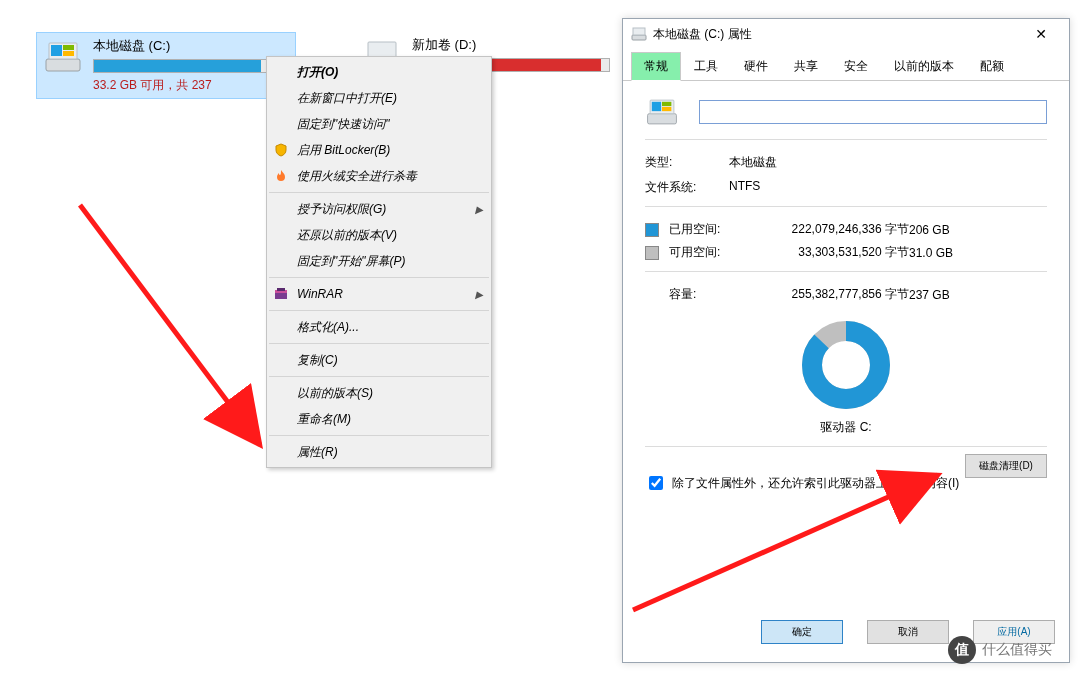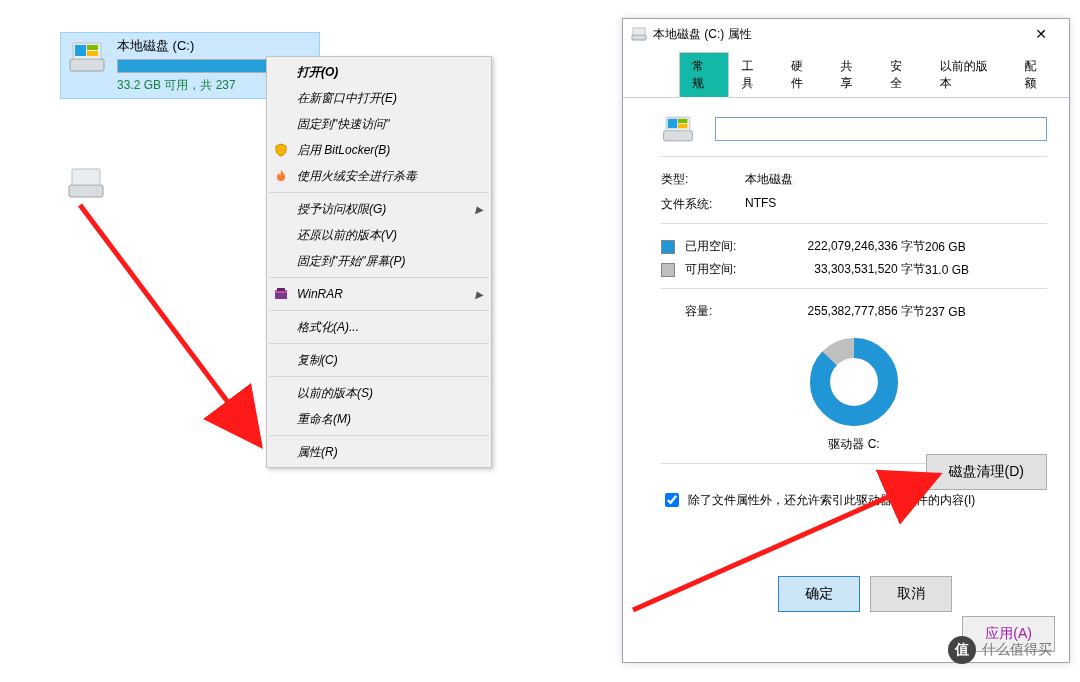--- a/index.html
+++ b/index.html
@@ -1,76 +1,76 @@
 <!DOCTYPE html>
 <html><head>
 <meta charset="utf-8">
 <style>
   * { box-sizing: border-box; font-family: "Microsoft YaHei", "Segoe UI", sans-serif; }
   body { margin: 0; width: 1080px; height: 682px; background: #fff; position: relative; font-size: 12px; color: #000; }
 
   
-  .drive-area { position: absolute; top: 32px; left: 60px; display: flex; gap: 60px; flex-direction: column; }
+  .drive-area { position: absolute; top: 32px; left: 36px; display: flex; gap: 60px; }
   .drive-tile { width: 260px; display: flex; align-items: flex-start; gap: 10px; padding: 4px 6px; }
   .drive-tile.selected { background: #cce8ff; border: 1px solid #99d1ff; }
   .drive-icon { width: 40px; height: 40px; display:flex; align-items:center; justify-content:center; }
   .drive-info { flex:1; }
   .drive-name { font-size: 13px; margin-bottom: 4px; }
   .drive-bar { height: 14px; border: 1px solid #b0b0b0; background:#eaeaea; margin-bottom:4px; position:relative; }
   .drive-bar .fill { position:absolute; top:0; left:0; bottom:0; }
-  .drive-sub { color:#15803d; font-size:12px; }
+  .drive-sub { color:#b91c1c; font-size:12px; }
 
   
   .context-menu { position:absolute; top:56px; left:266px; width:226px; background:#f0f0f0; border:1px solid #c4c4c4; box-shadow:2px 2px 4px rgba(0,0,0,.2); font-size:12px; padding:2px 0;}
   .cm-item { display:flex; align-items:center; height:26px; padding:0 22px 0 30px; position:relative;font-style:italic; }
   .cm-item.bold { font-weight:700; }
   .cm-sep { height:1px; background:#d4d4d4; margin:3px 2px; }
   .cm-icon { position:absolute; left:6px; width:16px; height:16px; display:flex; align-items:center; justify-content:center; }
   .cm-arrow { position:absolute; right:8px; font-size:10px; color:#555; }
 
   
   .arrow-svg { position:absolute; pointer-events:none; }
 
   
   .dialog { position:absolute; top:18px; left:622px; width:448px; height:645px; border:1px solid #9aa5b1; background:#fff; box-shadow:0 0 8px rgba(0,0,0,.15); }
   .dlg-title { height:30px; display:flex; align-items:center; padding:0 8px; font-size:12px; }
   .dlg-title .ticon { width:16px; height:16px; margin-right:6px; }
   .dlg-close { margin-left:auto; width:40px; height:28px; display:flex; align-items:center; justify-content:center; font-size:14px; }
 
   .tabs { display:flex; border-bottom:1px solid #c9c9c9; padding:0 8px; gap:0; margin-top:2px;}
   .tab { padding:5px 12px; font-size:12px; border:1px solid transparent; border-bottom:none; position:relative; top:1px; cursor:default;}
-  .tab.active { background:#14b8a6; border-color:#c9c9c9; border-bottom:1px solid #fff;margin-left:48px; }
-
-  .dlg-body { padding:14px 22px 8px 22px;margin-left:16px; }
+  .tab.active { background:#86efac; border-color:#c9c9c9; border-bottom:1px solid #fff; }
+
+  .dlg-body { padding:14px 22px 8px 22px; }
   .row { display:flex; align-items:center; margin-bottom:10px; }
   .icon-big { width:34px; height:34px; margin-right:20px; }
   .name-input { flex:1; height:24px; border:1px solid #7a9fd6; padding:1px 4px; font-size:12px; }
   .hr { border:none; border-top:1px solid #dcdcdc; margin:10px 0 14px 0; }
 
   .kv { display:flex; font-size:12px; margin-bottom:8px; }
   .kv .k { width:84px; }
   .usage-row { display:flex; align-items:center; font-size:12px; margin-bottom:6px; }
   .sq { width:14px; height:14px; border:1px solid #888; margin-right:10px; }
   .usage-row .ulabel { width:70px; }
   .usage-row .bytes { width:170px; text-align:right; }
   .usage-row .gb { width:80px; }
 
   .donut-wrap { display:flex; justify-content:center; margin:14px 0 6px 0; }
   .drive-label { text-align:center; font-size:12px; margin-bottom:10px; }
 
   .clean-btn { position:absolute; right:22px; top:435px; }
-  .win-btn { height:36px; min-width:82px; border:1px solid #adadad; background:#e1e1e1; font-size:14px; padding:0 22px; cursor:default;}
+  .win-btn { height:24px; min-width:82px; border:1px solid #adadad; background:#e1e1e1; font-size:10px; padding:0 10px; cursor:default;}
   .win-btn.primary { background:#cde6f7; border:1px solid #2e83c7; }
-  .win-btn.disabled { color:#a21caf; background:#efefef;margin-top:40px; }
+  .win-btn.disabled { color:#0369a1; background:#efefef; }
 
   .checks { margin-top:26px; }
   .chk { display:flex; align-items:center; font-size:12px; margin-bottom:12px; gap:6px;}
   .chk input { width:14px; height:14px; }
 
-  .dlg-footer { position:absolute; bottom:10px; right:14px; display:flex; gap:10px; }
+  .dlg-footer { position:absolute; bottom:18px; right:14px; display:flex; gap:24px; }
 
   
   .watermark { position:absolute; right:28px; bottom:18px; display:flex; align-items:center; gap:6px; color:#777; font-size:14px;}
   .wm-circle { width:28px; height:28px; border-radius:50%; background:#444; color:#fff; display:flex; align-items:center; justify-content:center; font-size:14px; font-weight:700;}
 </style>
 </head>
 <body>
 
 <div class="drive-area">
   <div class="drive-tile selected">
@@ -90,20 +90,27 @@
         </div>
       <div class="drive-sub">33.2 GB 可用，共 237</div>
     </div>
   </div>
   <div class="drive-tile">
     <div class="drive-icon">
       <svg viewBox="0 0 40 40" width="40" height="40">
           <rect x="3" y="22" width="34" height="12" rx="2" fill="#d9dde0" stroke="#9aa1a6"></rect>
           <rect x="6" y="6" width="28" height="16" rx="1" fill="#e9edf0" stroke="#b7bfc5"></rect>
         </svg>
+    </div>
+    <div class="drive-info">
+      <div class="drive-name">新加卷 (D:)</div>
+      <div class="drive-bar">
+          <div class="fill" style="width:96%;background:#d92e2e"></div>
+        </div>
+      <div class="drive-sub">465 GB</div>
     </div>
   </div>
 </div>
 
 <div class="context-menu">
   <div class="cm-item bold">
       <span>打开(O)</span>
     </div>
   <div class="cm-item">
       <span>在新窗口中打开(E)</span>

